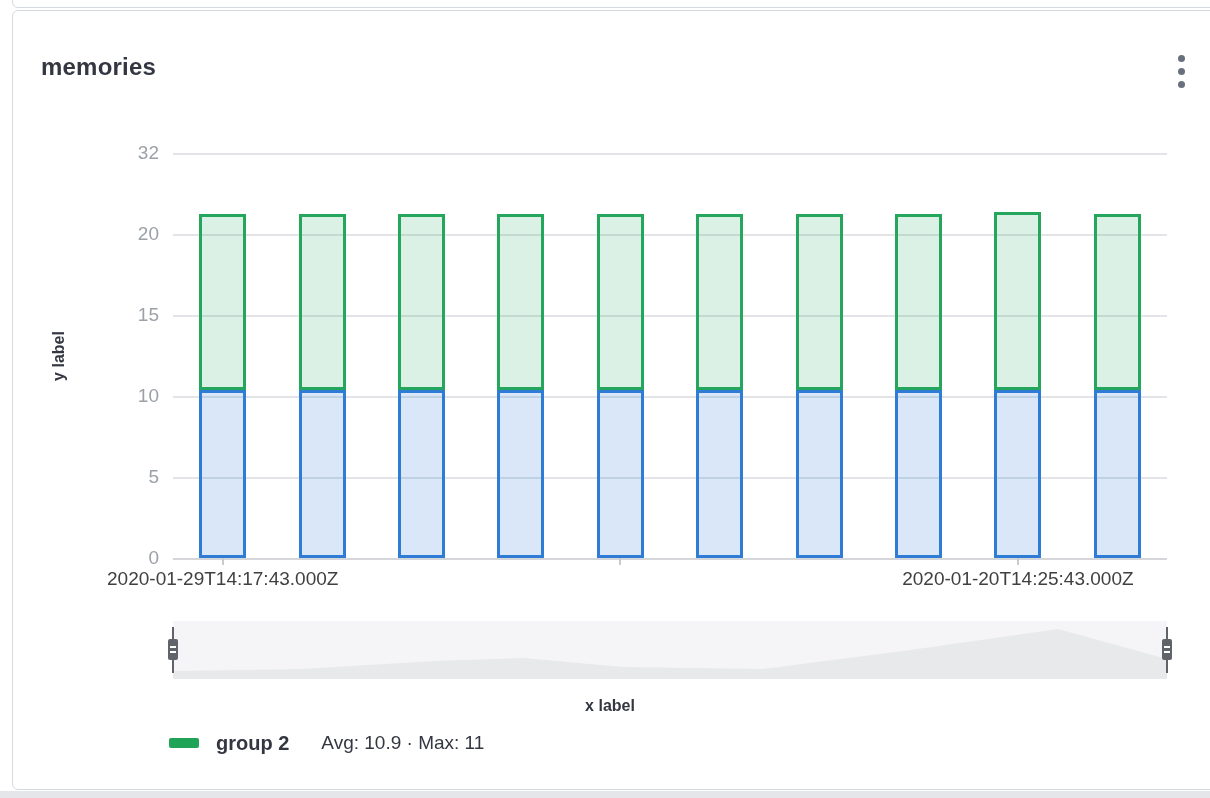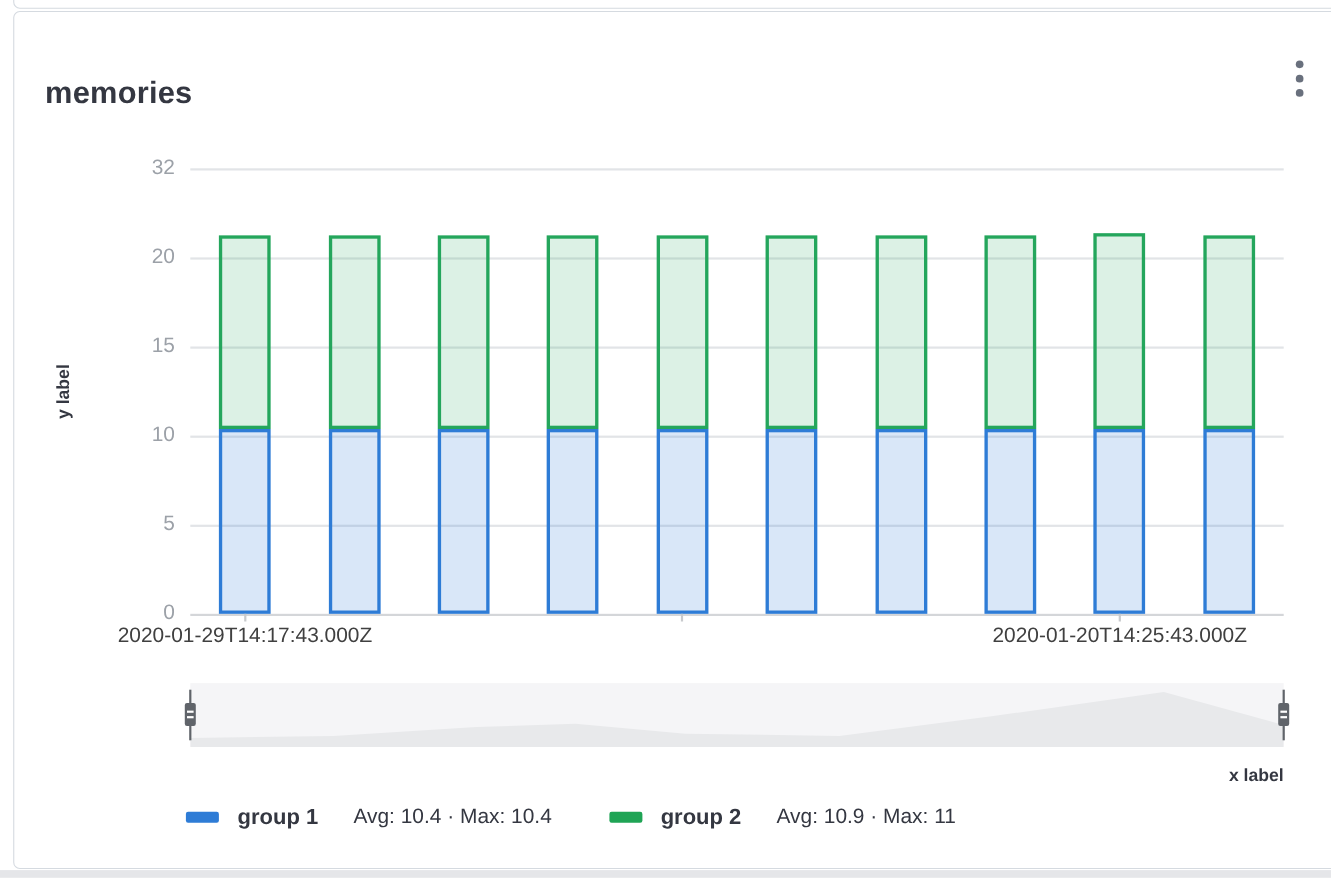--- a/index.html
+++ b/index.html
@@ -4,43 +4,43 @@
 <style>
   * { margin:0; padding:0; box-sizing:border-box; }
   html,body { width:1210px; height:798px; overflow:hidden; background:#fff;
     font-family:"Liberation Sans", sans-serif; }
   .top-sliver { position:absolute; left:12px; top:-8px; width:1210px; height:16px;
     background:#fff; border:1px solid #D5DAE0; border-radius:6px; }
   .bottom-band { position:absolute; left:0; top:791px; width:1210px; height:7px;
     background:#E5E6E9; }
   .card { position:absolute; left:12px; top:10px; width:1210px; height:780px;
     background:#fff; border:1px solid #D5DAE0; border-radius:6px; }
-  .panel-title { position:absolute; left:28px; top:42px; font-size:28px;
-    font-weight:600; color:#343741; letter-spacing:.2px;margin-top:16px; }
+  .panel-title { position:absolute; left:28px; top:42px; font-size:24px;
+    font-weight:600; color:#343741; letter-spacing:.2px; }
   .kebab { position:absolute; left:1150px; top:36px; width:36px; height:48px;
     background:none; border:none; cursor:pointer; display:flex; flex-direction:column;
     align-items:center; justify-content:center; gap:6px; }
   .kebab .dot { width:7px; height:7px; border-radius:50%; background:#69707D; }
 
   .chart-area { position:absolute; left:160px; top:142px; width:994px; height:405px; }
   .gridline { position:absolute; left:0; width:994px; height:0;
     border-top:2px solid #E2E4E7; }
   .gridline.zero { border-top-color:#D4D6D9; }
   .ytick-label { position:absolute; left:-164px; width:150px; text-align:right;
     font-size:19px; color:#9CA1A8; }
   .xtick { position:absolute; top:405px; width:2px; height:7px; background:#C8CACD; }
   .xtick-label { position:absolute; top:415px; width:320px; text-align:center;
     font-size:19px; color:#404040; white-space:nowrap; }
   .bar-seg { position:absolute; }
 
   .y-axis-title { position:absolute; left:-3px; top:335px; width:100px; height:20px;
     text-align:center; font-size:16px; font-weight:700; color:#343741;
     transform:rotate(-90deg); }
   .x-axis-title { position:absolute; left:40px; top:686px; width:1114px;
-    text-align:right; font-size:16px; font-weight:700; color:#343741; }
+    text-align:center; font-size:16px; font-weight:700; color:#343741; }
 
   .navigator { position:absolute; left:160px; top:610px; width:994px; height:58px;
     background:#F5F5F7; }
   .navigator svg { position:absolute; left:0; top:0; }
   .nav-handle { position:absolute; top:6px; width:14px; height:46px; cursor:ew-resize; }
   .nav-handle .stem { position:absolute; left:6px; top:0; width:2px; height:46px;
     background:#60646A; }
   .nav-handle .grip { position:absolute; left:2px; top:12px; width:10px; height:21px;
     background:#60646A; border-radius:2px; display:flex; flex-direction:column;
     justify-content:center; gap:3px; align-items:center; }
@@ -130,25 +130,20 @@
           <i></i>
           <i></i>
         </span>
     </div>
   </div>
 
   <div class="x-axis-title">x label</div>
 
   <div class="legend-row">
     <div class="legend-item">
-      <span class="legend-swatch" style="background: rgb(46, 124, 214);"></span>
-      <span class="legend-label">group 1</span>
-      <span class="legend-stats">Avg: 10.4 · Max: 10.4</span>
-    </div>
-    <div class="legend-item">
       <span class="legend-swatch" style="background: rgb(31, 164, 85);"></span>
       <span class="legend-label">group 2</span>
       <span class="legend-stats">Avg: 10.9 · Max: 11</span>
     </div>
   </div>
 </div>
 
 <div class="bottom-band"></div>
 
 </body></html>

